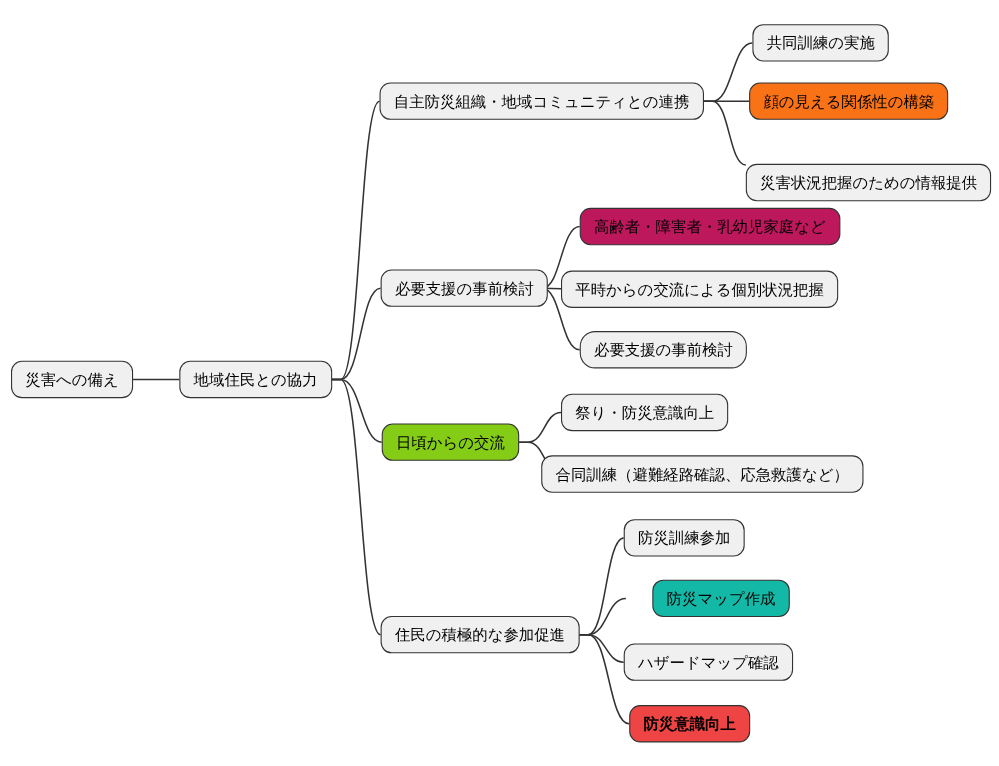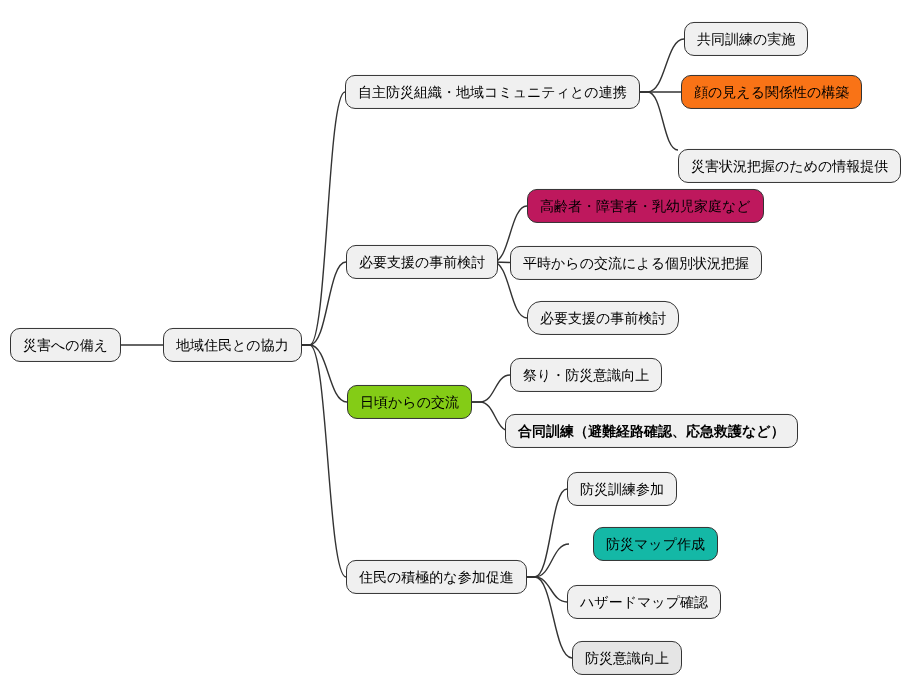--- a/index.html
+++ b/index.html
@@ -79,25 +79,25 @@
   <div class="node" id="n-b1c0" style="left: 527px; top: 206px; background: #be185d; border-color: rgb(51, 51, 51);">高齢者・障害者・乳幼児家庭など</div>
 
   <div class="node" id="n-b1c1" style="left: 510px; top: 263px; background: rgb(240, 240, 240); border-color: rgb(51, 51, 51);">平時からの交流による個別状況把握</div>
 
   <div class="node" id="n-b1c2" style="left: 527px; top: 318px; background: rgb(240, 240, 240); border-color: rgb(51, 51, 51); border-radius: 14px;">必要支援の事前検討</div>
 
   <div class="node" id="n-b2" style="left: 347px; top: 402px; background: #84cc16; border-color: rgb(51, 51, 51);">日頃からの交流</div>
 
   <div class="node" id="n-b2c0" style="left: 510px; top: 375px; background: rgb(240, 240, 240); border-color: rgb(51, 51, 51);">祭り・防災意識向上</div>
 
-  <div class="node" id="n-b2c1" style="left: 505px; top: 431px; background: rgb(240, 240, 240); border-color: rgb(51, 51, 51); font-weight: bold;">合同訓練（避難経路確認、応急救護など）</div>
+  <div class="node" id="n-b2c1" style="left: 492px; top: 431px; background: rgb(240, 240, 240); border-color: rgb(51, 51, 51);">合同訓練（避難経路確認、応急救護など）</div>
 
   <div class="node" id="n-b3" style="left: 346px; top: 577px; background: rgb(240, 240, 240); border-color: rgb(51, 51, 51);">住民の積極的な参加促進</div>
 
   <div class="node" id="n-b3c0" style="left: 567px; top: 489px; background: rgb(240, 240, 240); border-color: rgb(51, 51, 51);">防災訓練参加</div>
 
   <div class="node" id="n-b3c1" style="left: 569px; top: 544px; background: #14b8a6; border-color: rgb(51, 51, 51); margin-left: 24px;">防災マップ作成</div>
 
   <div class="node" id="n-b3c2" style="left: 567px; top: 602px; background: rgb(240, 240, 240); border-color: rgb(51, 51, 51);">ハザードマップ確認</div>
 
-  <div class="node" id="n-b3c3" style="left: 572px; top: 658px; background: #e5e5e5; border-color: rgb(51, 51, 51);">防災意識向上</div>
+  <div class="node" id="n-b3c3" style="left: 572px; top: 658px; background: #ef4444; border-color: rgb(51, 51, 51); font-weight: bold;">防災意識向上</div>
 
 </div>
 
 </body></html>

